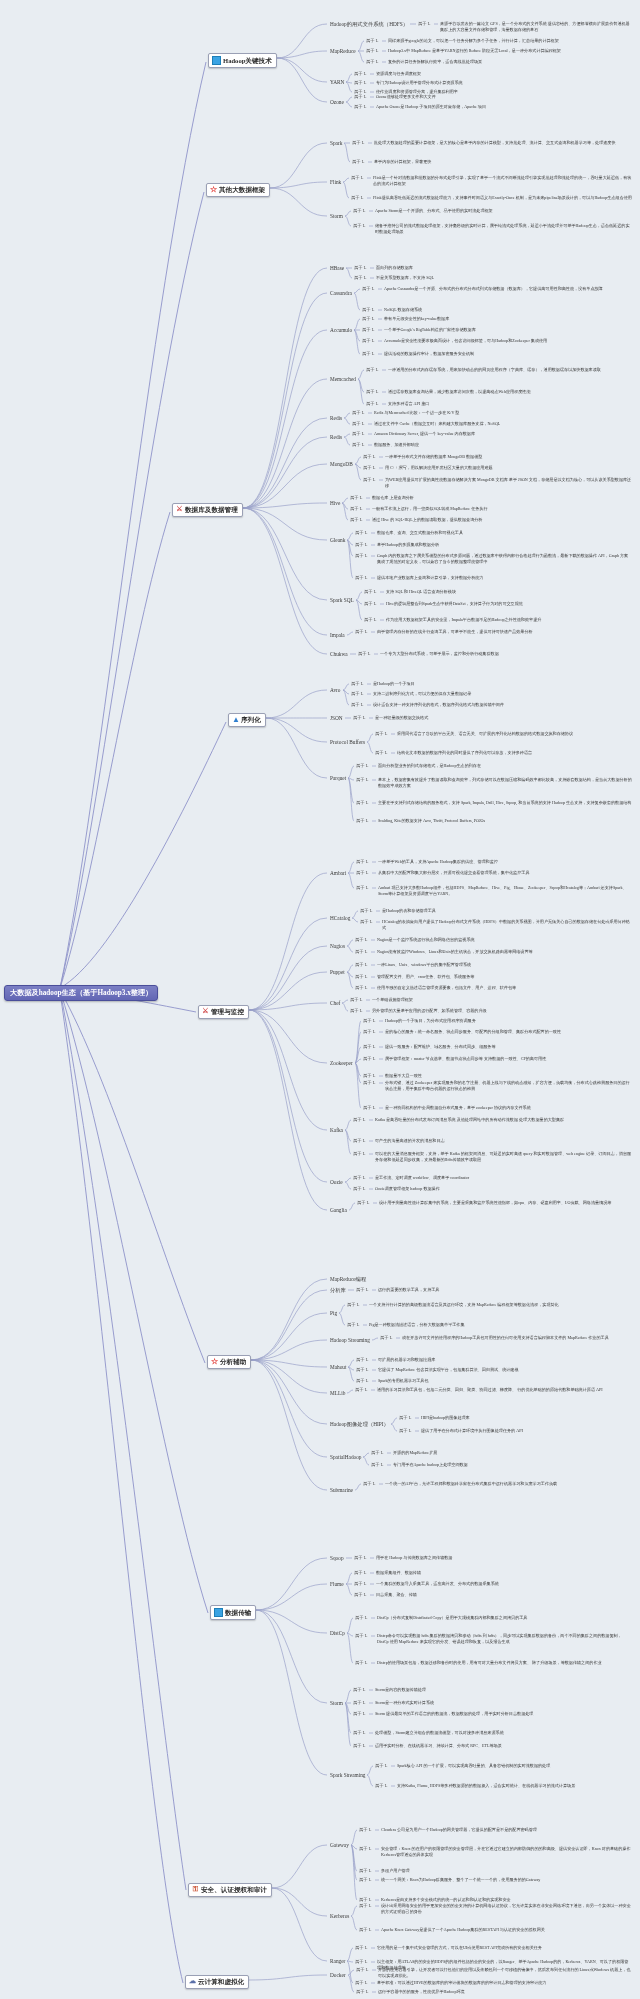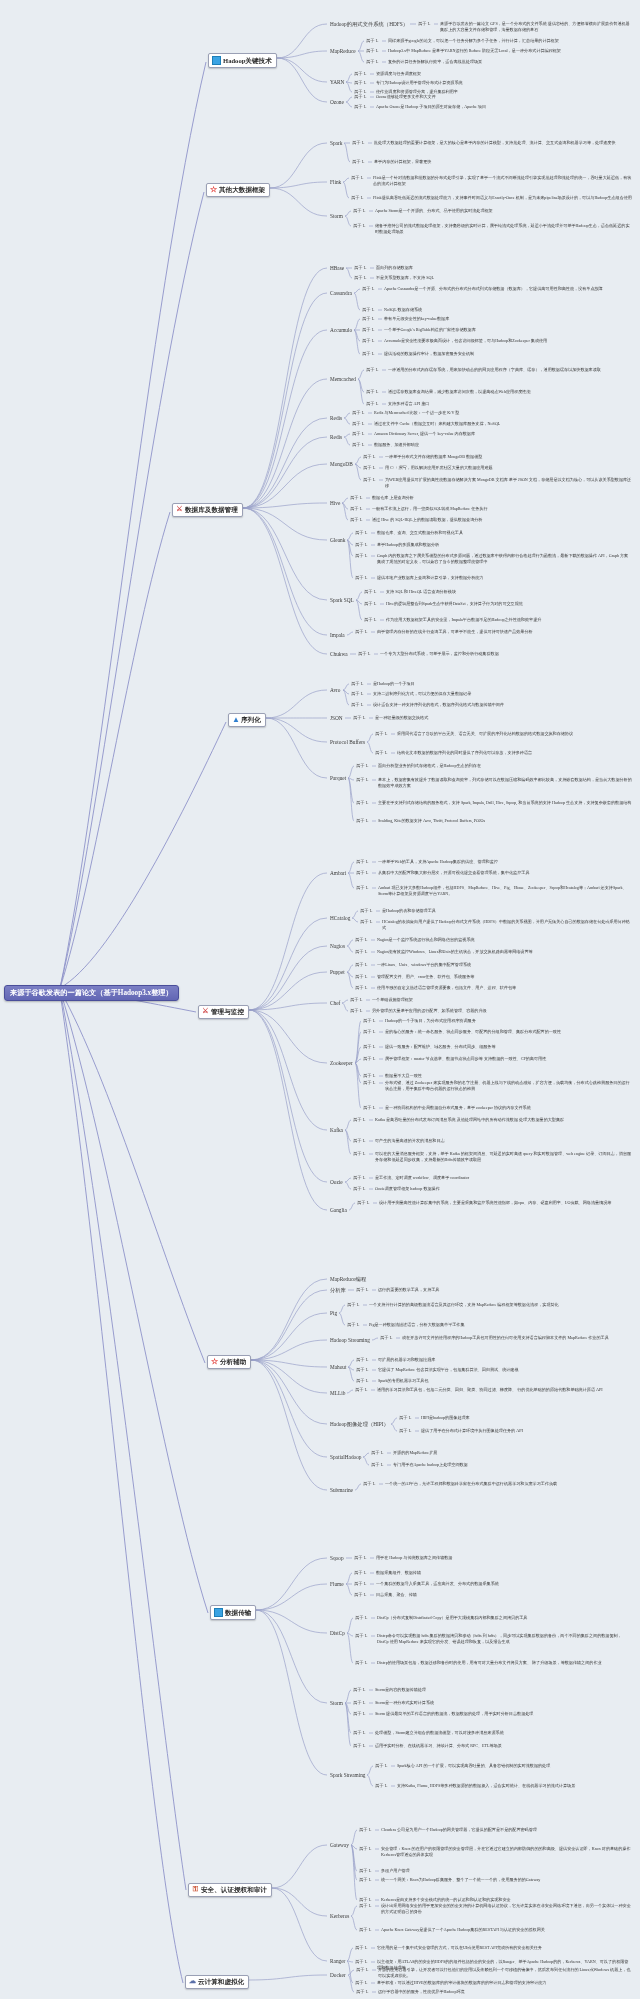--- a/index.html
+++ b/index.html
@@ -347,21 +347,21 @@
         <path d="M371 1983 C 373 1983, 373 1983, 375 1983"></path>
         <path d="M249 1980 C 288 1980, 288 1975, 327 1975"></path>
         <path d="M348 1975 C 351 1975, 351 1970, 354 1970"></path>
         <path d="M372 1970 C 374 1970, 374 1970, 376 1970"></path>
         <path d="M348 1975 C 351 1975, 351 1992, 354 1992"></path>
         <path d="M372 1992 C 374 1992, 374 1992, 376 1992"></path>
       </g>
   </svg>
 
   <div class="node root">
-    <span>来源于谷歌发表的一篇论文（基于Hadoop3.x整理）</span>
+    <span>大数据及hadoop生态（基于Hadoop3.x整理）</span>
   </div>
 
   <div id="branch-layer">
       <div class="node b1" style="left: 208px; top: 53px;">
         <span class="ic ic-sq"></span>
         <span>Hadoop关键技术</span>
       </div>
       <div class="node b2" style="left: 330px; top: 21px;">Hadoop的用式文件系统（HDFS）</div>
       <div class="node b3" style="left: 418px; top: 22px;">属于 L</div>
       <div class="node leaf" style="left: 440px; top: 21px; max-width: 192px;">来源于谷歌发表的一篇论文 GFS，是一个分布式的文件系统 提供容错的、方便部署横向扩展廉价普通机器集群上的大容量文件存储和管理，海量数据存储的基石</div>

